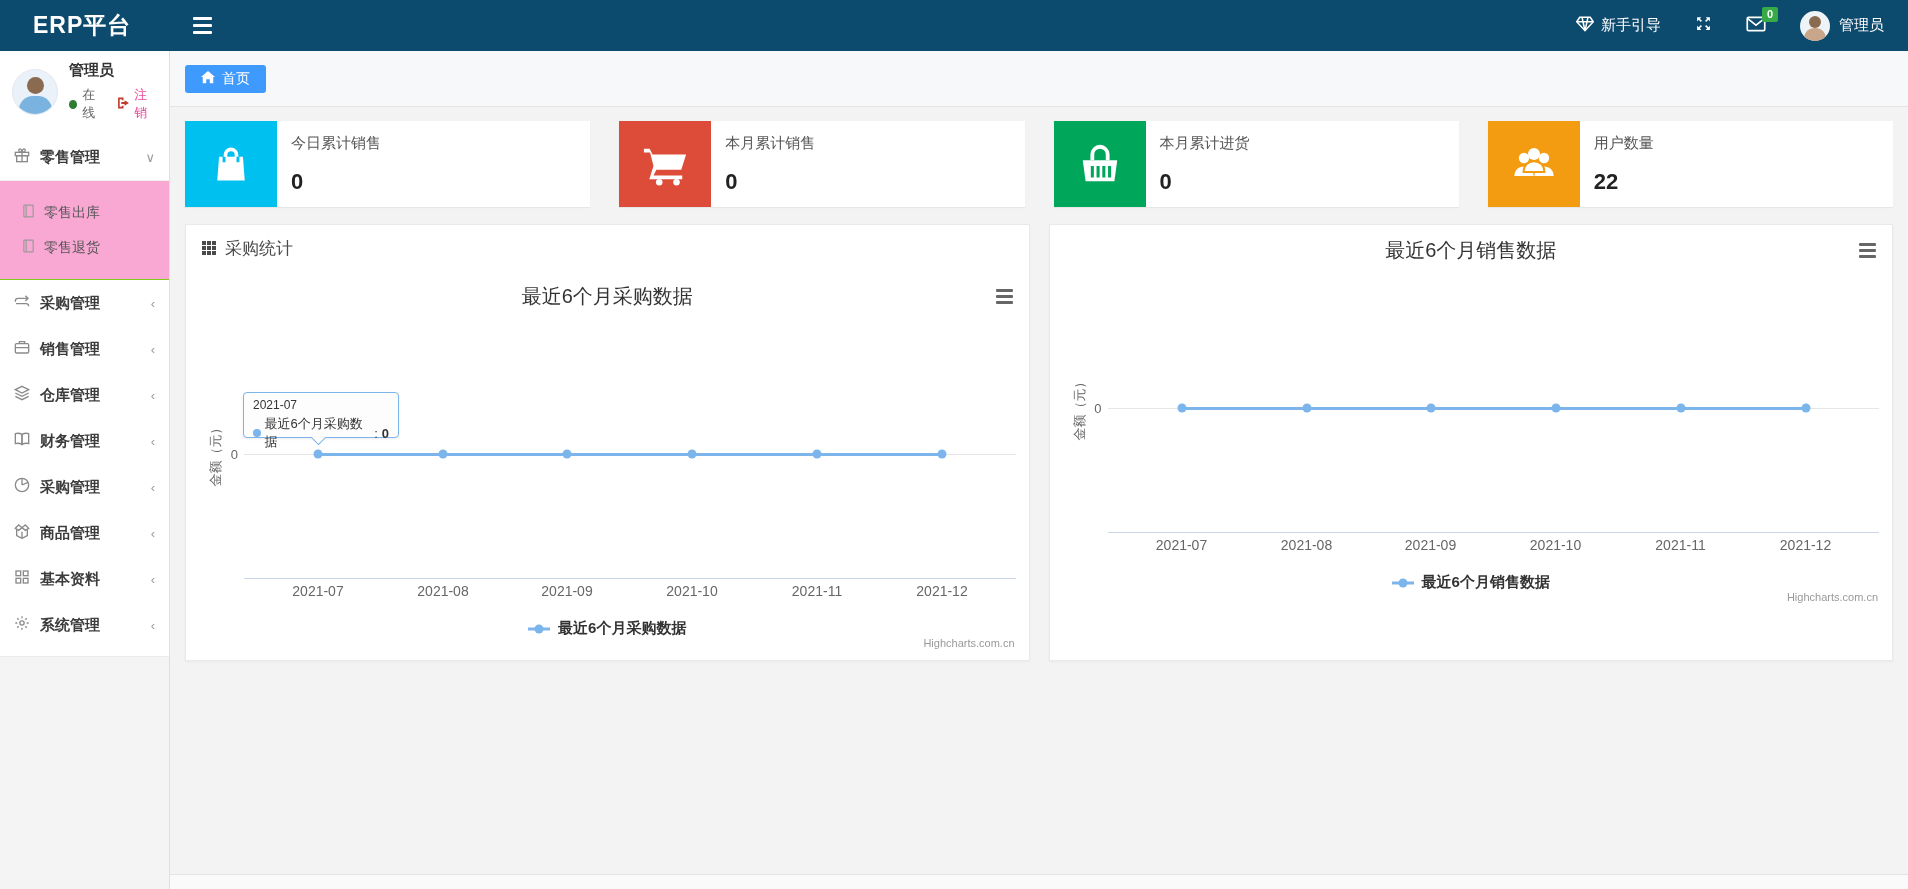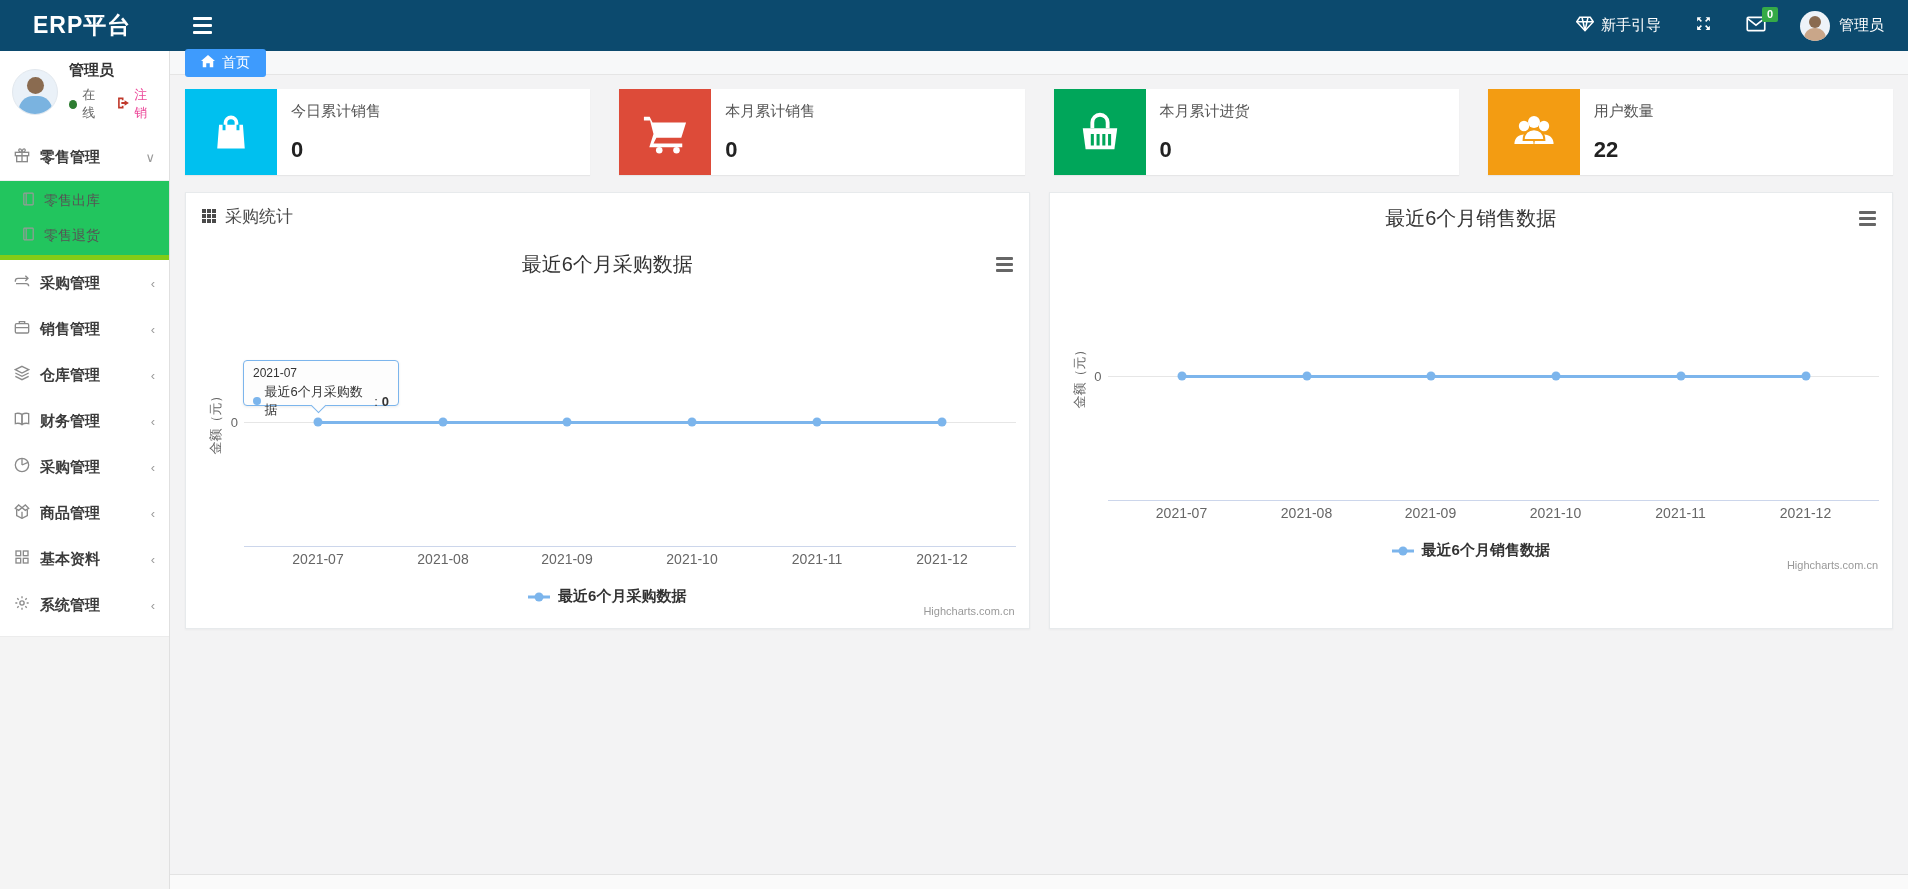--- a/index.html
+++ b/index.html
@@ -36,28 +36,28 @@
   .user-status { display:flex; align-items:center; gap:5px; font-size:13px; color:#666; }
   .dot { width:9px; height:9px; border-radius:50%; background:#2e7d32; }
   .logout { display:flex; align-items:center; gap:4px; margin-left:6px; cursor:pointer; color:#ec4899; }
   .logout svg { color:#c0392b; }
 
   .menu { list-style:none; }
   .mi { height:46px; display:flex; align-items:center; gap:10px; padding:0 14px; cursor:pointer; color:#444;justify-content:flex-end; }
   .mi svg { color:#8a8a8a; flex:none; }
   .mi-label { font-size:15px; font-weight:bold; color:#3c3c3c; }
   .chev { margin-left:auto; color:#9a9a9a; font-size:13px; }
-  .submenu { background:#22c55e; border-top:1px solid #efefef; border-bottom:5px solid #84cc16; padding:2px 0; }
+  .submenu { background:#f9a8d4; border-top:1px solid #efefef; border-bottom:1px solid #84cc16; padding:14px 0; }
   .smi { height:35px; display:flex; align-items:center; gap:9px; padding:0 14px 0 22px; cursor:pointer; }
   .smi svg { color:#9a9a9a; }
   .smi-label { font-size:14px; color:#555; }
 
   
   .main { position:absolute; top:51px; left:170px; right:0; bottom:0; background:#f3f3f4; }
-  .crumb-bar { height:24px; background:#f7f8f9; border-bottom:1px solid #e5e5e5; display:flex; align-items:center; padding-left:15px; }
+  .crumb-bar { height:56px; background:#f7f8f9; border-bottom:1px solid #e5e5e5; display:flex; align-items:center; padding-left:15px; }
   .crumb-tab { height:28px; background:#3e9bfd; color:#fff; border-radius:3px; display:flex;
     align-items:center; gap:7px; padding:0 16px; font-size:14px; cursor:pointer; }
 
   .cards { display:flex; gap:29px; margin:14px 15px 0 15px; }
   .card { flex:1; height:86px; background:#fff; display:flex; box-shadow:0 1px 1px rgba(0,0,0,.05); }
   .card-ico { width:92px; height:86px; flex:none; display:flex; align-items:center; justify-content:center; color:#fff; }
   .card-body { padding:13px 14px; display:flex; flex-direction:column; gap:16px; }
   .card-title { font-size:15px; color:#555; }
   .card-value { font-size:22px; font-weight:bold; color:#222; }
 

